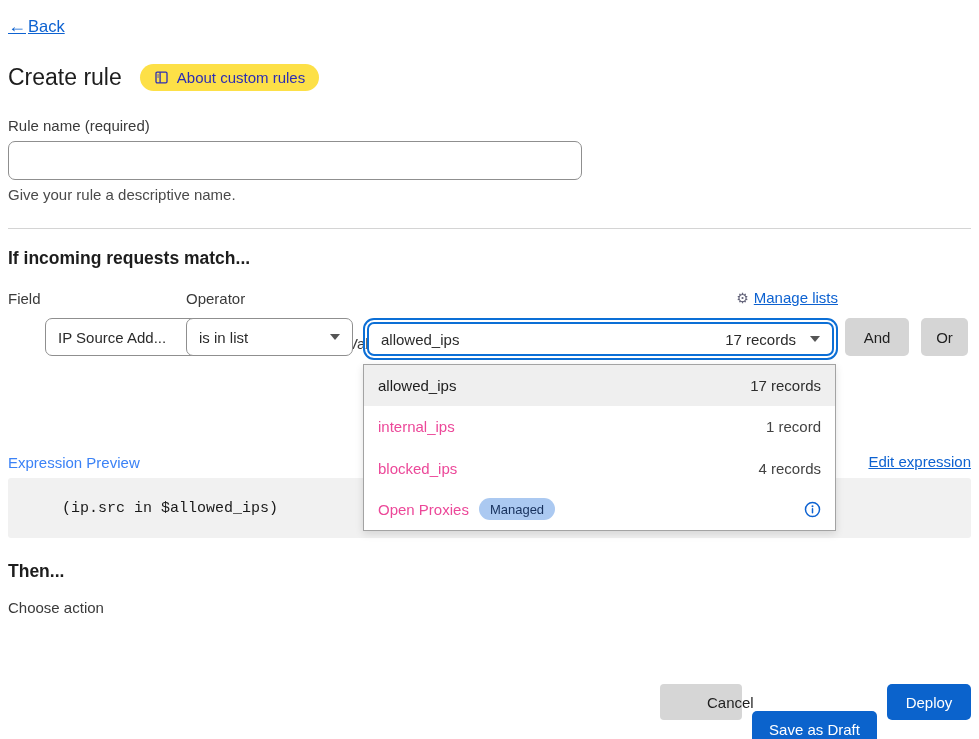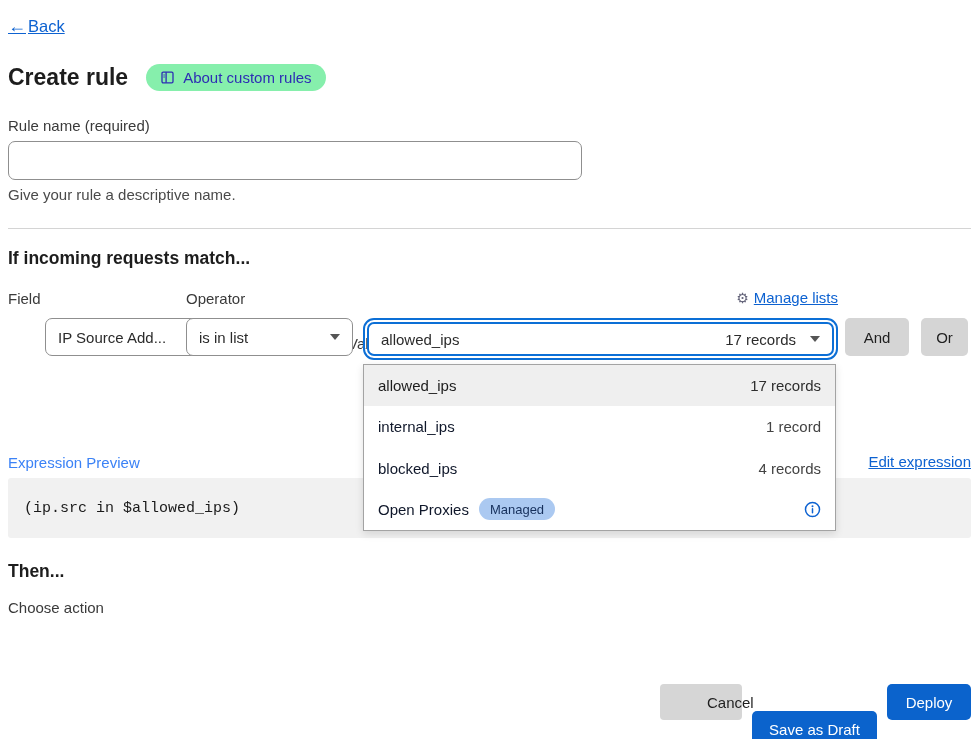--- a/index.html
+++ b/index.html
@@ -17,24 +17,24 @@
   }
   .abs { position: absolute; }
 
   
   .link { color: #0d62d1; text-decoration: underline; cursor: pointer; font-size: 15px; }
   .back-link { left: 8px; top: 16px; font-size: 16.5px; display: flex; align-items: center; gap: 2px; }
   .back-arrow { text-decoration: none; color: #0d62d1; font-size: 18px; }
 
   
   .title-row { left: 8px; top: 64px; display: flex; align-items: center; gap: 18px; }
-  .page-title { font-size: 23px; font-weight: 700; color: #1d1d1d; }
+  .page-title { font-size: 23px; font-weight: 400; color: #1d1d1d; }
   .about-badge {
     display: inline-flex; align-items: center; gap: 8px;
-    background: #86efac; color: #2d2db4;
+    background: #fde047; color: #2d2db4;
     height: 27px; padding: 0 14px; border-radius: 14px;
     font-size: 15px; cursor: pointer;
   }
 
   
   .field-label { font-size: 15px; color: #3a3a3a; }
   .rule-name-label { left: 8px; top: 117px; }
   .rule-name-input {
     left: 8px; top: 141px; width: 574px; height: 39px;
     border: 1px solid #8f8f8f; border-radius: 7px;
@@ -84,42 +84,42 @@
   .list-menu {
     left: 363px; top: 364px; width: 473px; height: 167px;
     background: #fff; border: 1px solid #a3a3a3; z-index: 5;
     box-shadow: 0 3px 8px rgba(0,0,0,0.12);
     display: flex; flex-direction: column;
   }
   .menu-item {
     flex: 1; display: flex; align-items: center; justify-content: space-between;
     padding: 0 14px; font-size: 15px; cursor: pointer;
   }
-  .menu-item .item-name { color: #0f172a; }
+  .menu-item .item-name { color: #ec4899; }
   .menu-item .item-records { color: #434343; }
   .menu-item.highlight { background: #efefef; }
   .menu-item.highlight .item-name { color: #1c1c1c; }
   .menu-item.highlight .item-records { color: #2e2e2e; }
   .item-left { display: flex; align-items: center; gap: 10px; }
   .managed-badge {
     background: #abc9f1; color: #16305c; font-size: 13px;
     height: 22px; display: inline-flex; align-items: center;
     padding: 0 11px; border-radius: 11px;
   }
   .info-btn { background: none; border: none; cursor: pointer; display: flex; align-items: center; }
 
   
   .expr-label { left: 8px; top: 454px; font-size: 15px; color: #3b82f6; }
   .edit-expression { top: 453px; right: 8px; }
   .expr-box {
     left: 8px; top: 478px; width: 963px; height: 60px;
     background: #f1f1f1; border-radius: 3px;
     display: flex; align-items: center; padding-left: 16px;
   }
-  .expr-code { font-family: "Liberation Mono", monospace; font-size: 15px; color: #1a1a1a; }
+  .expr-code { font-family: "Liberation Mono", monospace; font-size: 15px; color: #1a1a1a; margin-left: 38px; }
 
   
   .then-heading { left: 8px; top: 561px; }
   .action-label { left: 8px; top: 599px; }
   .action-select { left: 8px; top: 627px; width: 335px; height: 37px; }
   .placeholder-text { color: #767676; }
 
   
   .footer-btn {
     height: 36px; border: none; border-radius: 5px; font-size: 15px;

